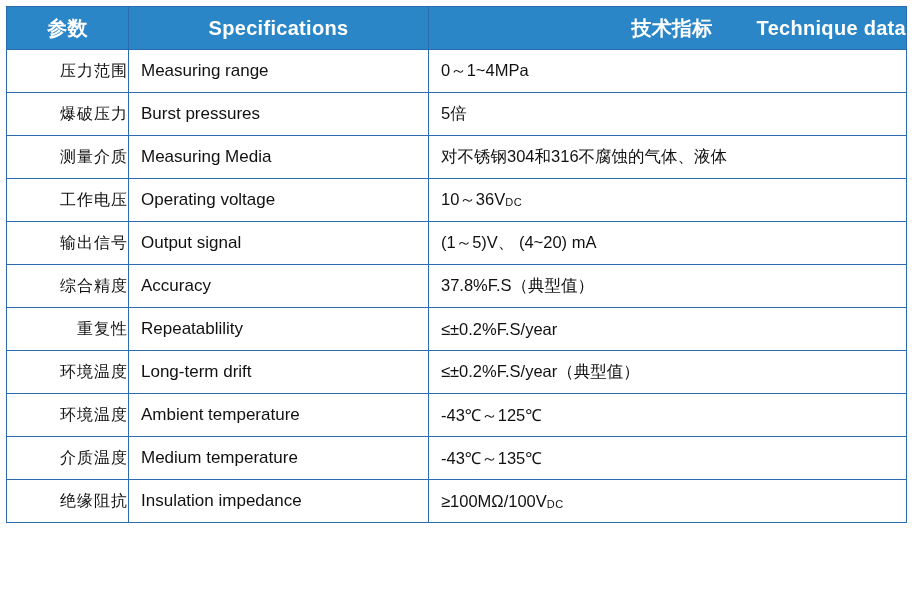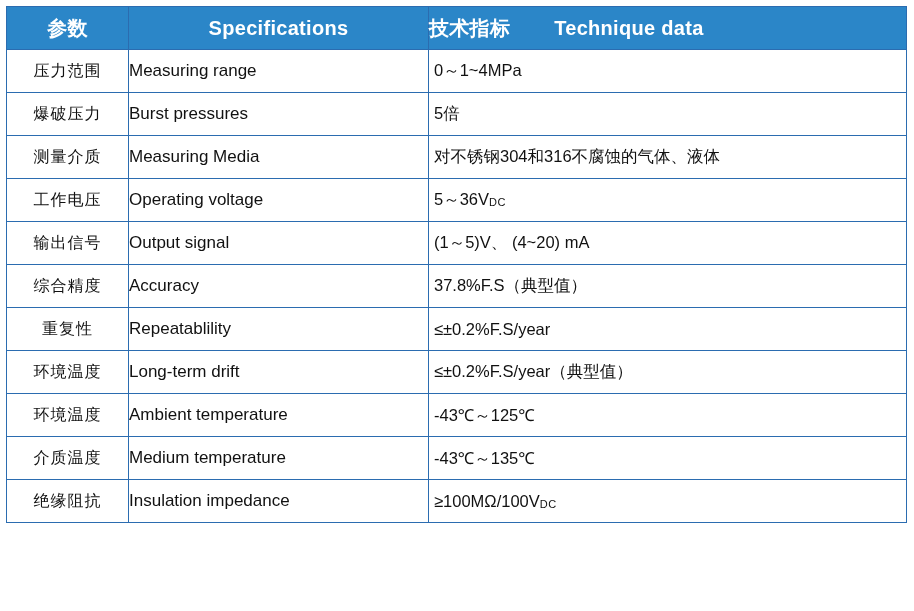--- a/index.html
+++ b/index.html
@@ -31,47 +31,48 @@
   thead th {
     background: #2b86c8;
     color: #ffffff;
     height: 42px;
     font-size: 20px;
     font-weight: bold;
     text-align: center;
     letter-spacing: 0.3px;
   }
   thead th.head-3 {
-    text-align: left;
+    text-align: right;
   }
   thead th .head-cn {
     display: inline-block;
     padding-right: 44px;
   }
   thead th .head-en {
     display: inline-block;
   }
   tbody tr { height: 42px; }
   tbody td {
     font-size: 16.5px;
     color: #111111;
     height: 42px;
   }
   td.cn {
-    text-align: center;
+    text-align: right;
     font-size: 16px;
     color: #111111;
     letter-spacing: 1px;
   }
   td.en {
+    padding-left: 12px;
     font-size: 17px;
     color: #111111;
   }
   td.val {
-    padding-left: 5px;
+    padding-left: 12px;
     font-size: 16.5px;
     color: #111111;
   }
   .sub {
     font-size: 11px;
     vertical-align: baseline;
     position: relative;
     top: 1px;
     letter-spacing: 0.5px;
   }
@@ -106,21 +107,21 @@
       <td class="val"><span>5倍</span><span class="sub"></span></td>
     </tr>
     <tr>
       <td class="cn">测量介质</td>
       <td class="en">Measuring Media</td>
       <td class="val"><span>对不锈钢304和316不腐蚀的气体、液体</span><span class="sub"></span></td>
     </tr>
     <tr>
       <td class="cn">工作电压</td>
       <td class="en">Operating voltage</td>
-      <td class="val"><span>5～36V</span><span class="sub">DC</span></td>
+      <td class="val"><span>10～36V</span><span class="sub">DC</span></td>
     </tr>
     <tr>
       <td class="cn">输出信号</td>
       <td class="en">Output signal</td>
       <td class="val"><span>(1～5)V、 (4~20) mA</span><span class="sub"></span></td>
     </tr>
     <tr>
       <td class="cn">综合精度</td>
       <td class="en">Accuracy</td>
       <td class="val"><span>37.8%F.S（典型值）</span><span class="sub"></span></td>

